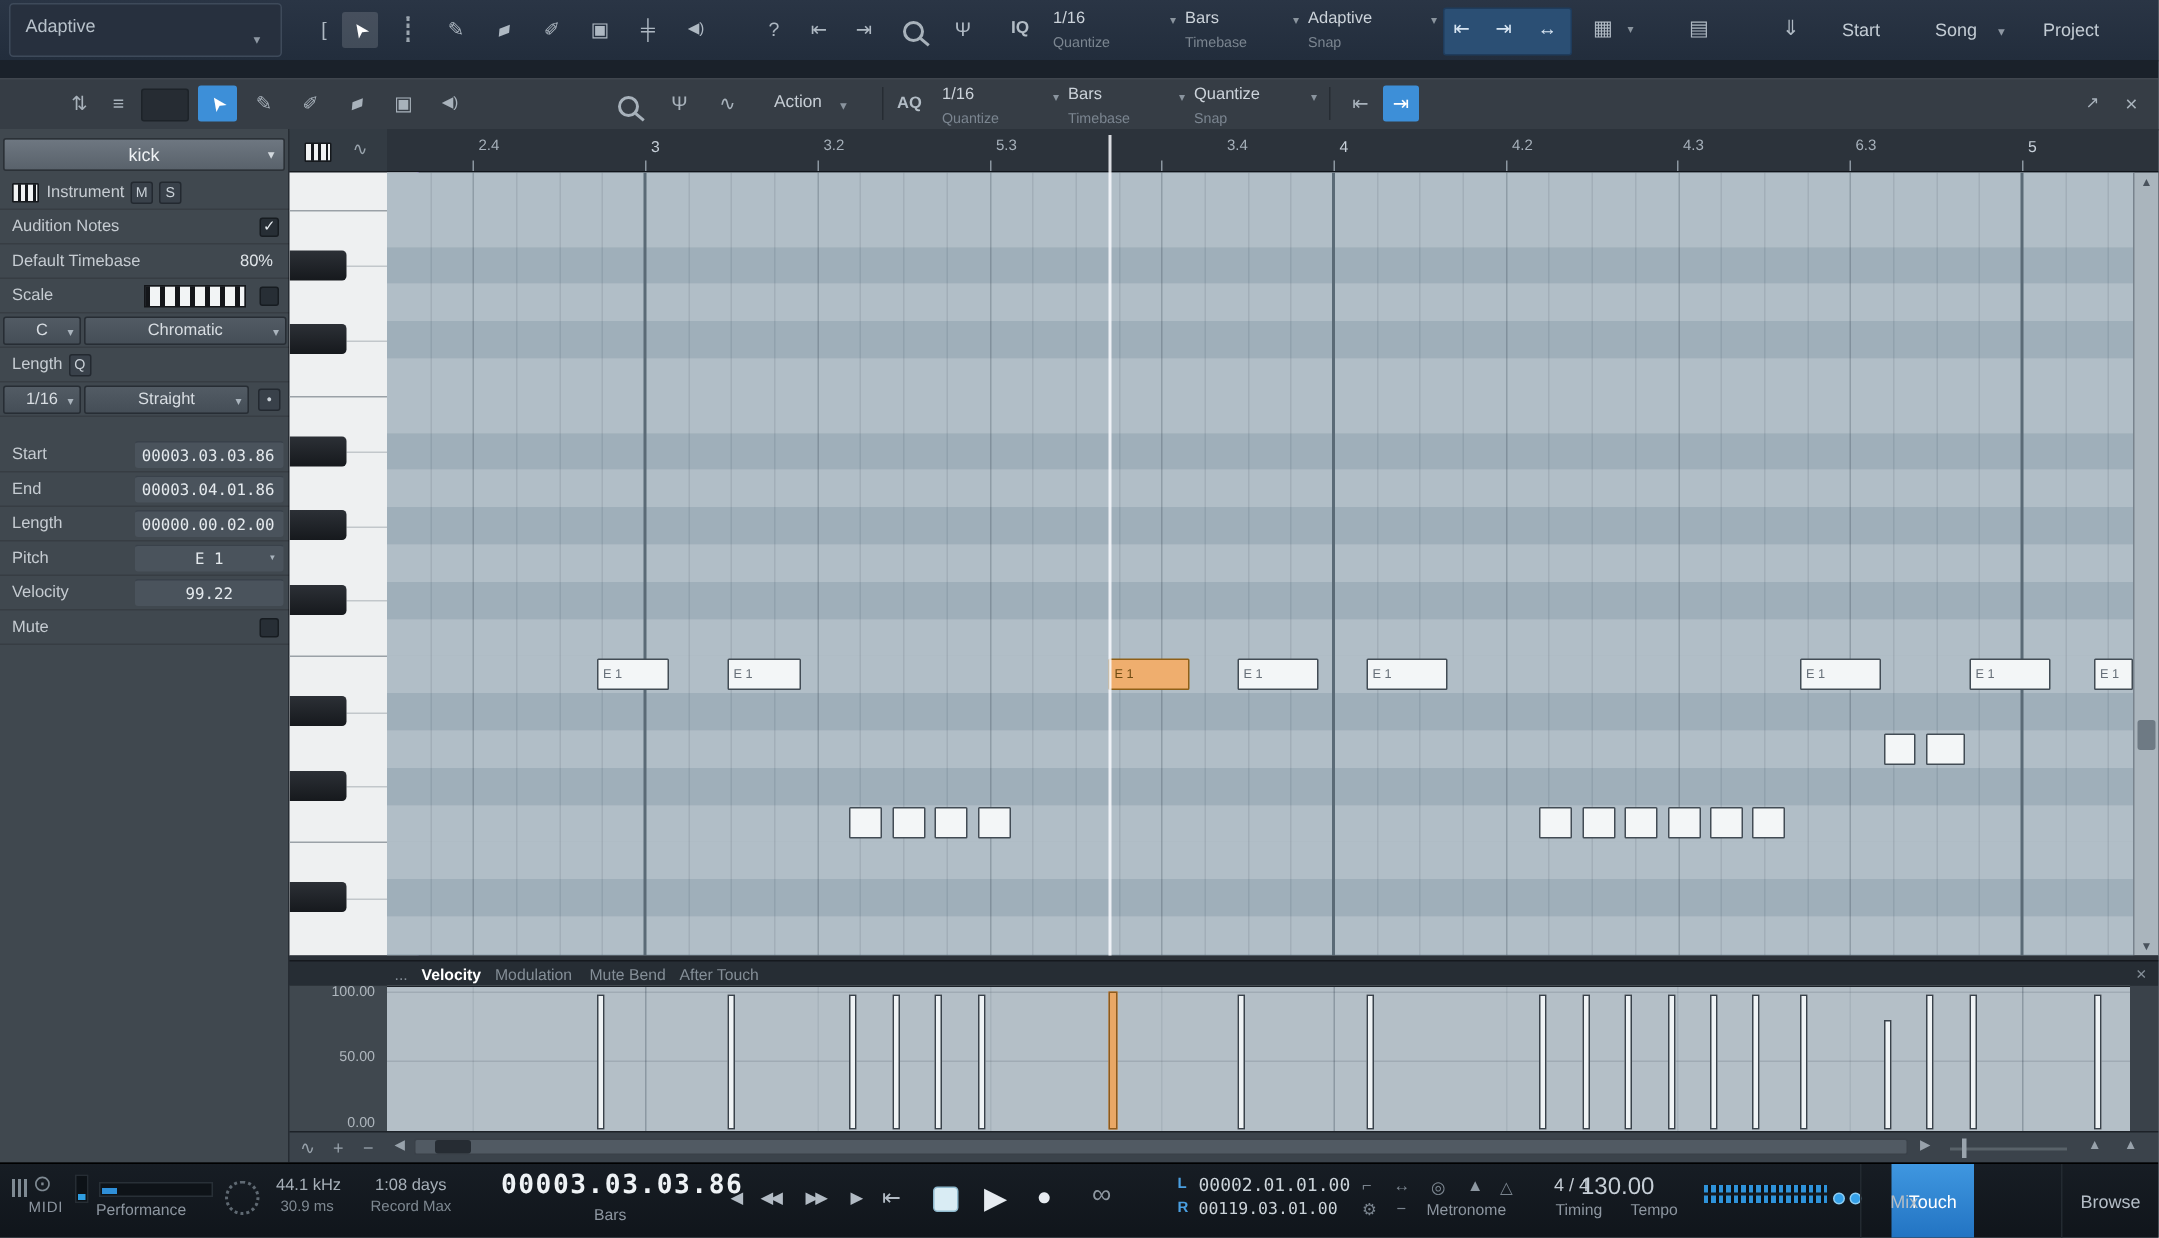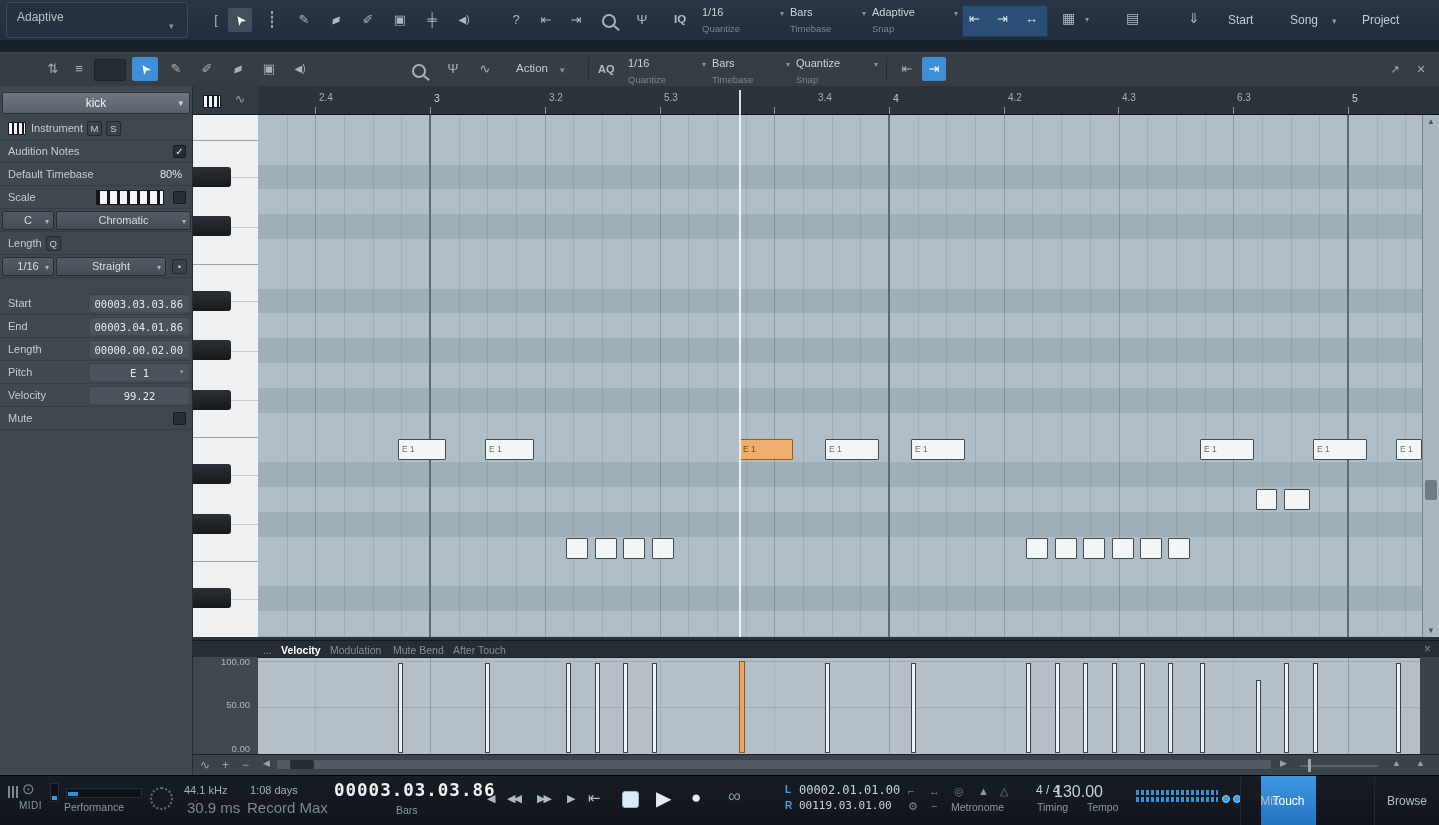--- a/index.html
+++ b/index.html
@@ -91,21 +91,21 @@
   
   #strip{left:193px;top:754px;width:1246px;height:21px;background:#3b434b;border-top:1px solid #1d2228;box-sizing:border-box}
   .si{position:absolute;top:3px;color:#98a2ab;font-size:12px}
   .htrack{position:absolute;left:83px;top:4px;width:996px;height:11px;background:#515a63;border:1px solid #3a4149;border-radius:2px;box-sizing:border-box}
   .hthumb{position:absolute;left:97px;top:5px;width:24px;height:9px;background:#262c33;border-radius:2px}
   .zline{position:absolute;left:1107px;top:10px;width:78px;height:2px;background:#596269}
   .zhandle{position:absolute;left:1115px;top:4px;width:3px;height:13px;background:#9aa4ad}
   
   #transport{left:0;top:775px;width:1439px;height:50px;background:linear-gradient(#171d24,#10151b);border-top:1px solid #000}
   .tt{position:absolute;color:#a6afb8;font-size:11px;white-space:nowrap}
-  .ttd{position:absolute;color:#7e8891;font-size:15px;white-space:nowrap}
+  .ttd{position:absolute;color:#7e8891;font-size:10px;white-space:nowrap}
   .tlab{position:absolute;color:#8d96a0;font-size:10.5px;white-space:nowrap}
   .tbtn{position:absolute;color:#b2bbc4;font-size:11px}
   .stop{position:absolute;width:17px;height:17px;background:#d9ecf4;border:1px solid #8fb9cd;border-radius:3px;box-sizing:border-box}
   .spin{position:absolute;width:19px;height:19px;border:2px dotted #5f6972;border-radius:50%}
   .mbars{position:absolute;width:11px;height:12px;background:repeating-linear-gradient(90deg,#7f8a93 0 2px,transparent 2px 4px)}
   .vmeter{position:absolute;width:7px;height:17px;background:#0d1217;border:1px solid #262d34}
   .vmeter::after{content:"";position:absolute;bottom:1px;left:1px;right:1px;height:4px;background:#2f9de0}
   .pmeter{position:absolute;width:74px;height:8px;background:#0e1318;border:1px solid #283037}
   .pmeter::after{content:"";position:absolute;bottom:1px;left:1px;width:10px;height:4px;background:#2f8fd8}
   .lvl{position:absolute;width:82px;height:5px;background:repeating-linear-gradient(90deg,#2f93da 0 3px,#0b1015 3px 5px)}

